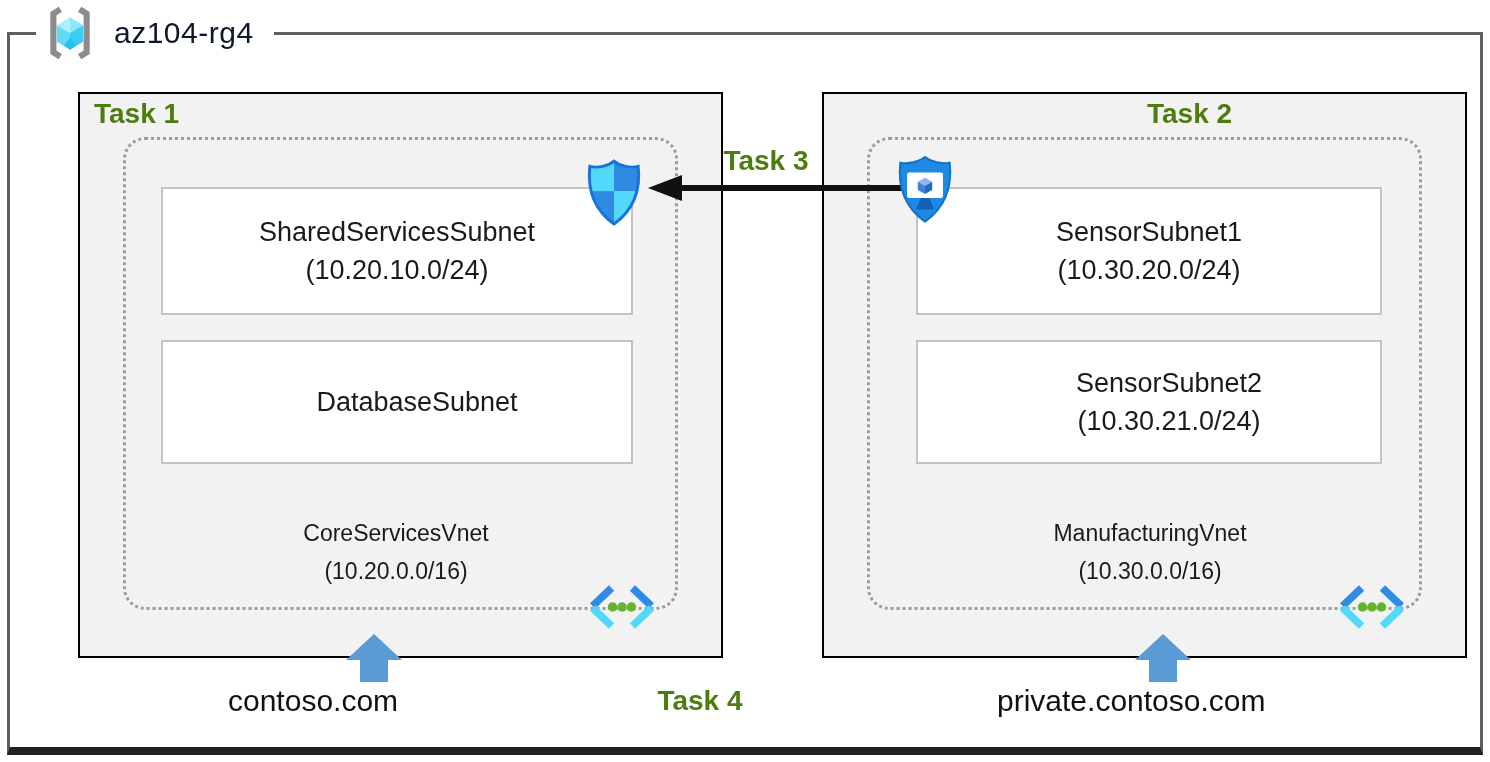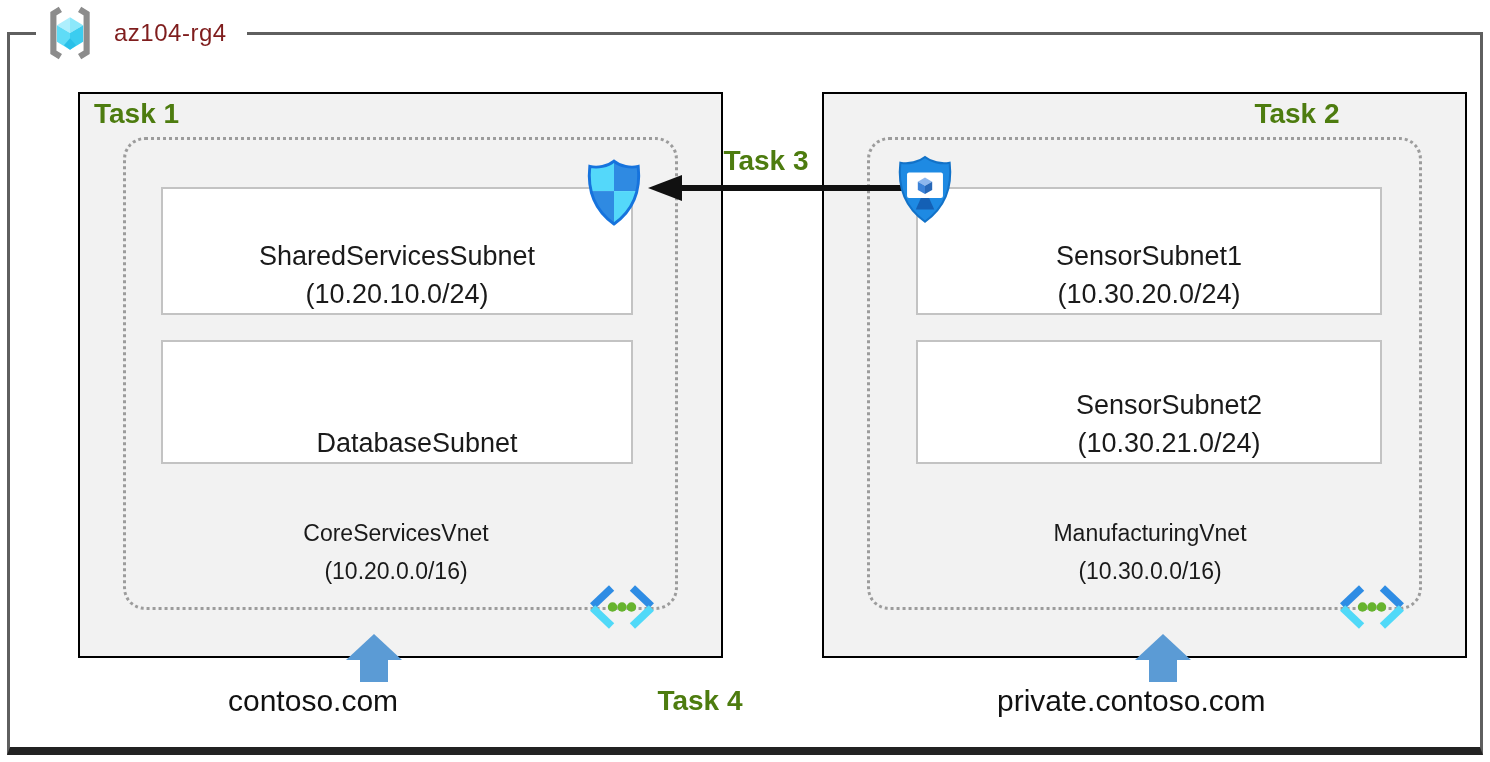--- a/index.html
+++ b/index.html
@@ -29,43 +29,43 @@
     left: 36px; top: 2px;
     height: 62px;
     display: flex;
     align-items: center;
     gap: 16px;
     padding: 0 20px 0 6px;
     background: #ffffff;
     z-index: 3;
   }
   .rg-title {
-    font-size: 24px;
-    color: #7f1d1d;
+    font-size: 30px;
+    color: #0f172a;
     letter-spacing: 0.5px;
   }
   
   .task-box {
     position: absolute;
     top: 92px;
     width: 645px; height: 566px;
     background: #f2f2f2;
     border: 2px solid #000000;
   }
   .task1 { left: 78px; }
   .task2 { left: 822px; }
   .task-label {
     position: absolute;
     font-size: 28px;
     font-weight: bold;
     color: #4d7c0f;
     z-index: 2;
   }
   .task1-label { left: 94px; top: 98px; }
-  .task2-label { left: 1147px; top: 98px; width: 300px; text-align: center; }
+  .task2-label { left: 1147px; top: 98px; width: 300px; text-align: left; }
   .task3-label { left: 696px; top: 145px; width: 140px; text-align: center; }
   .task4-label { left: 645px; top: 685px; width: 110px; text-align: center; }
   
   .vnet-boundary {
     position: absolute;
     top: 137px;
     width: 555px; height: 473px;
     border: 3px dotted #9c9c9c;
     border-radius: 22px;
     z-index: 1;
@@ -73,21 +73,21 @@
   .vb1 { left: 123px; }
   .vb2 { left: 867px; }
   
   .subnet-box {
     position: absolute;
     background: #ffffff;
     border: 2px solid #c3c3c3;
     display: flex;
     flex-direction: column;
     align-items: center;
-    justify-content: flex-end;
+    justify-content: center;
     text-align: center;
     font-size: 27px;
     line-height: 38px;
     z-index: 2;
   }
   .sb-l { left: 161px; width: 472px; }
   .sb-r { left: 916px; width: 466px; }
   .sb-top { top: 187px; height: 128px; }
   .sb-bot { top: 340px; height: 124px; padding-left: 40px; }
   

